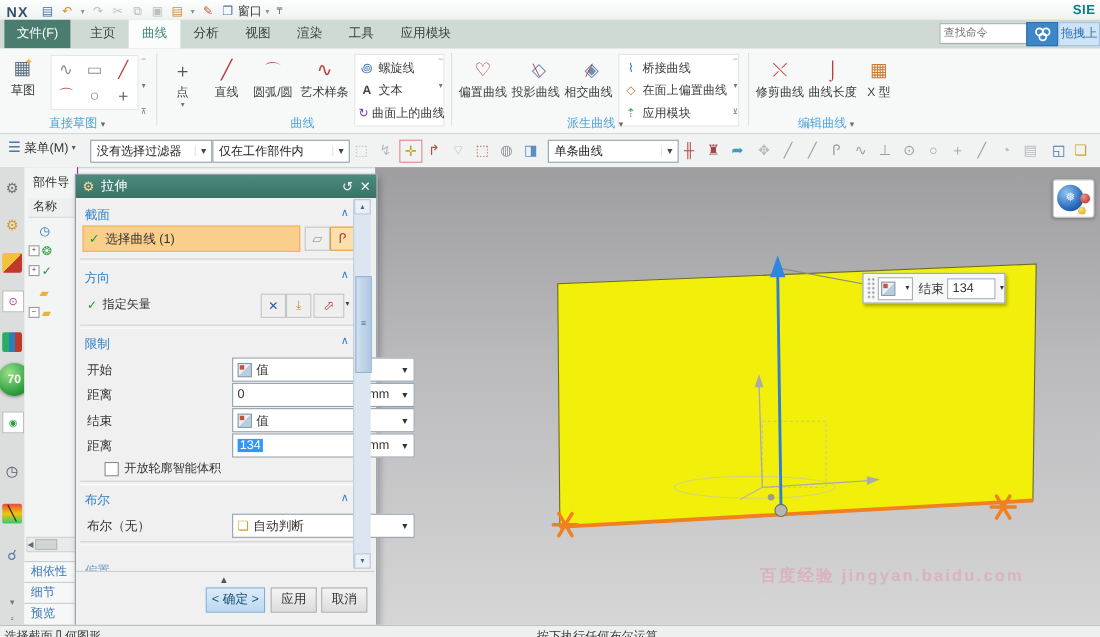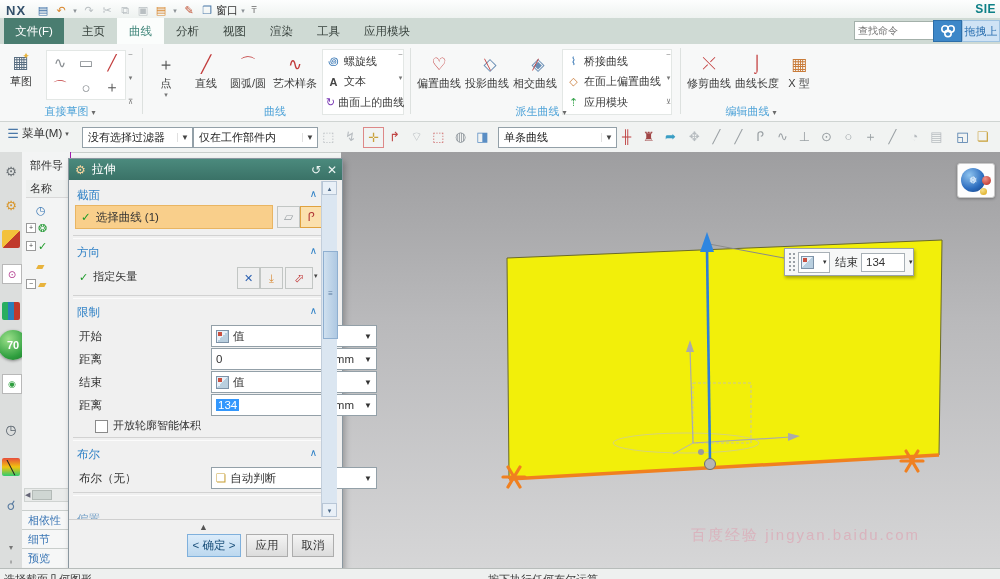--- a/index.html
+++ b/index.html
@@ -88,21 +88,21 @@
   #viewport{left:341px;top:152px;width:659px;height:416px;background:linear-gradient(#9e9ea0,#b9b9bb 40%,#d6d6d7);}
   #minibar{position:absolute;left:443px;top:96px;width:128px;height:26px;background:#f6f7f7;border:1px solid #9aa2a8;box-shadow:1px 2px 3px rgba(0,0,0,.3);display:flex;align-items:center;font-size:11.5px;}
   .dragdots{width:7px;height:20px;margin:0 3px;background:radial-gradient(circle,#9aa0a6 1px,transparent 1.2px);background-size:4px 4px;}
   .mb-combo{width:30px;height:19px;border:1px solid #a8b0b6;background:#fff;display:flex;align-items:center;justify-content:space-around;}
   .mb-input{width:38px;height:17px;border:1px solid #a8b0b6;background:#fff;margin-left:3px;padding-left:4px;line-height:17px;}
   #overlayball{position:absolute;left:616px;top:11px;width:36px;height:33px;background:#fdfdfd;border:1px solid #c9c9c9;border-radius:3px;box-shadow:0 1px 3px rgba(0,0,0,.3);}
   .oball{position:absolute;left:3px;top:4px;width:24px;height:24px;border-radius:50%;background:radial-gradient(circle at 35% 30%,#8fc4ef,#2c6cbe 60%,#173f7c);color:#e8f4ff;font-size:11px;text-align:center;line-height:24px;}
   .odot-r{position:absolute;right:3px;top:12px;width:9px;height:9px;border-radius:50%;background:radial-gradient(circle at 35% 30%,#f0928a,#b5271d);}
   .odot-y{position:absolute;right:7px;bottom:2px;width:7px;height:7px;border-radius:50%;background:radial-gradient(circle at 35% 30%,#f7e08a,#d9a512);}
   .ball70{position:absolute;left:-2px;top:178px;width:30px;height:30px;border-radius:50%;background:radial-gradient(circle at 35% 30%,#9be08a,#2e9e3e 65%,#1d7029);color:#fff;font-weight:bold;font-size:11px;text-align:center;line-height:30px;box-shadow:0 1px 3px rgba(0,0,0,.4);}
-  .watermark{position:absolute;left:350px;top:374px;color:rgba(236,110,140,.30);font-size:15px;letter-spacing:2px;}
+  .watermark{position:absolute;left:350px;top:362px;color:rgba(236,110,140,.30);font-size:15px;letter-spacing:2px;font-weight:bold;}
   
   #statusbar{left:0;top:568px;width:1000px;height:11px;background:#eef0ef;border-top:1px solid #b7bcba;overflow:hidden;}
   .statustext{position:absolute;top:3px;font-size:11px;color:#3a3a3a;line-height:14px;}
 </style>
 </head>
 <body>
 
 <div id="app">
 
   <div id="titlebar" class="abs flex">

